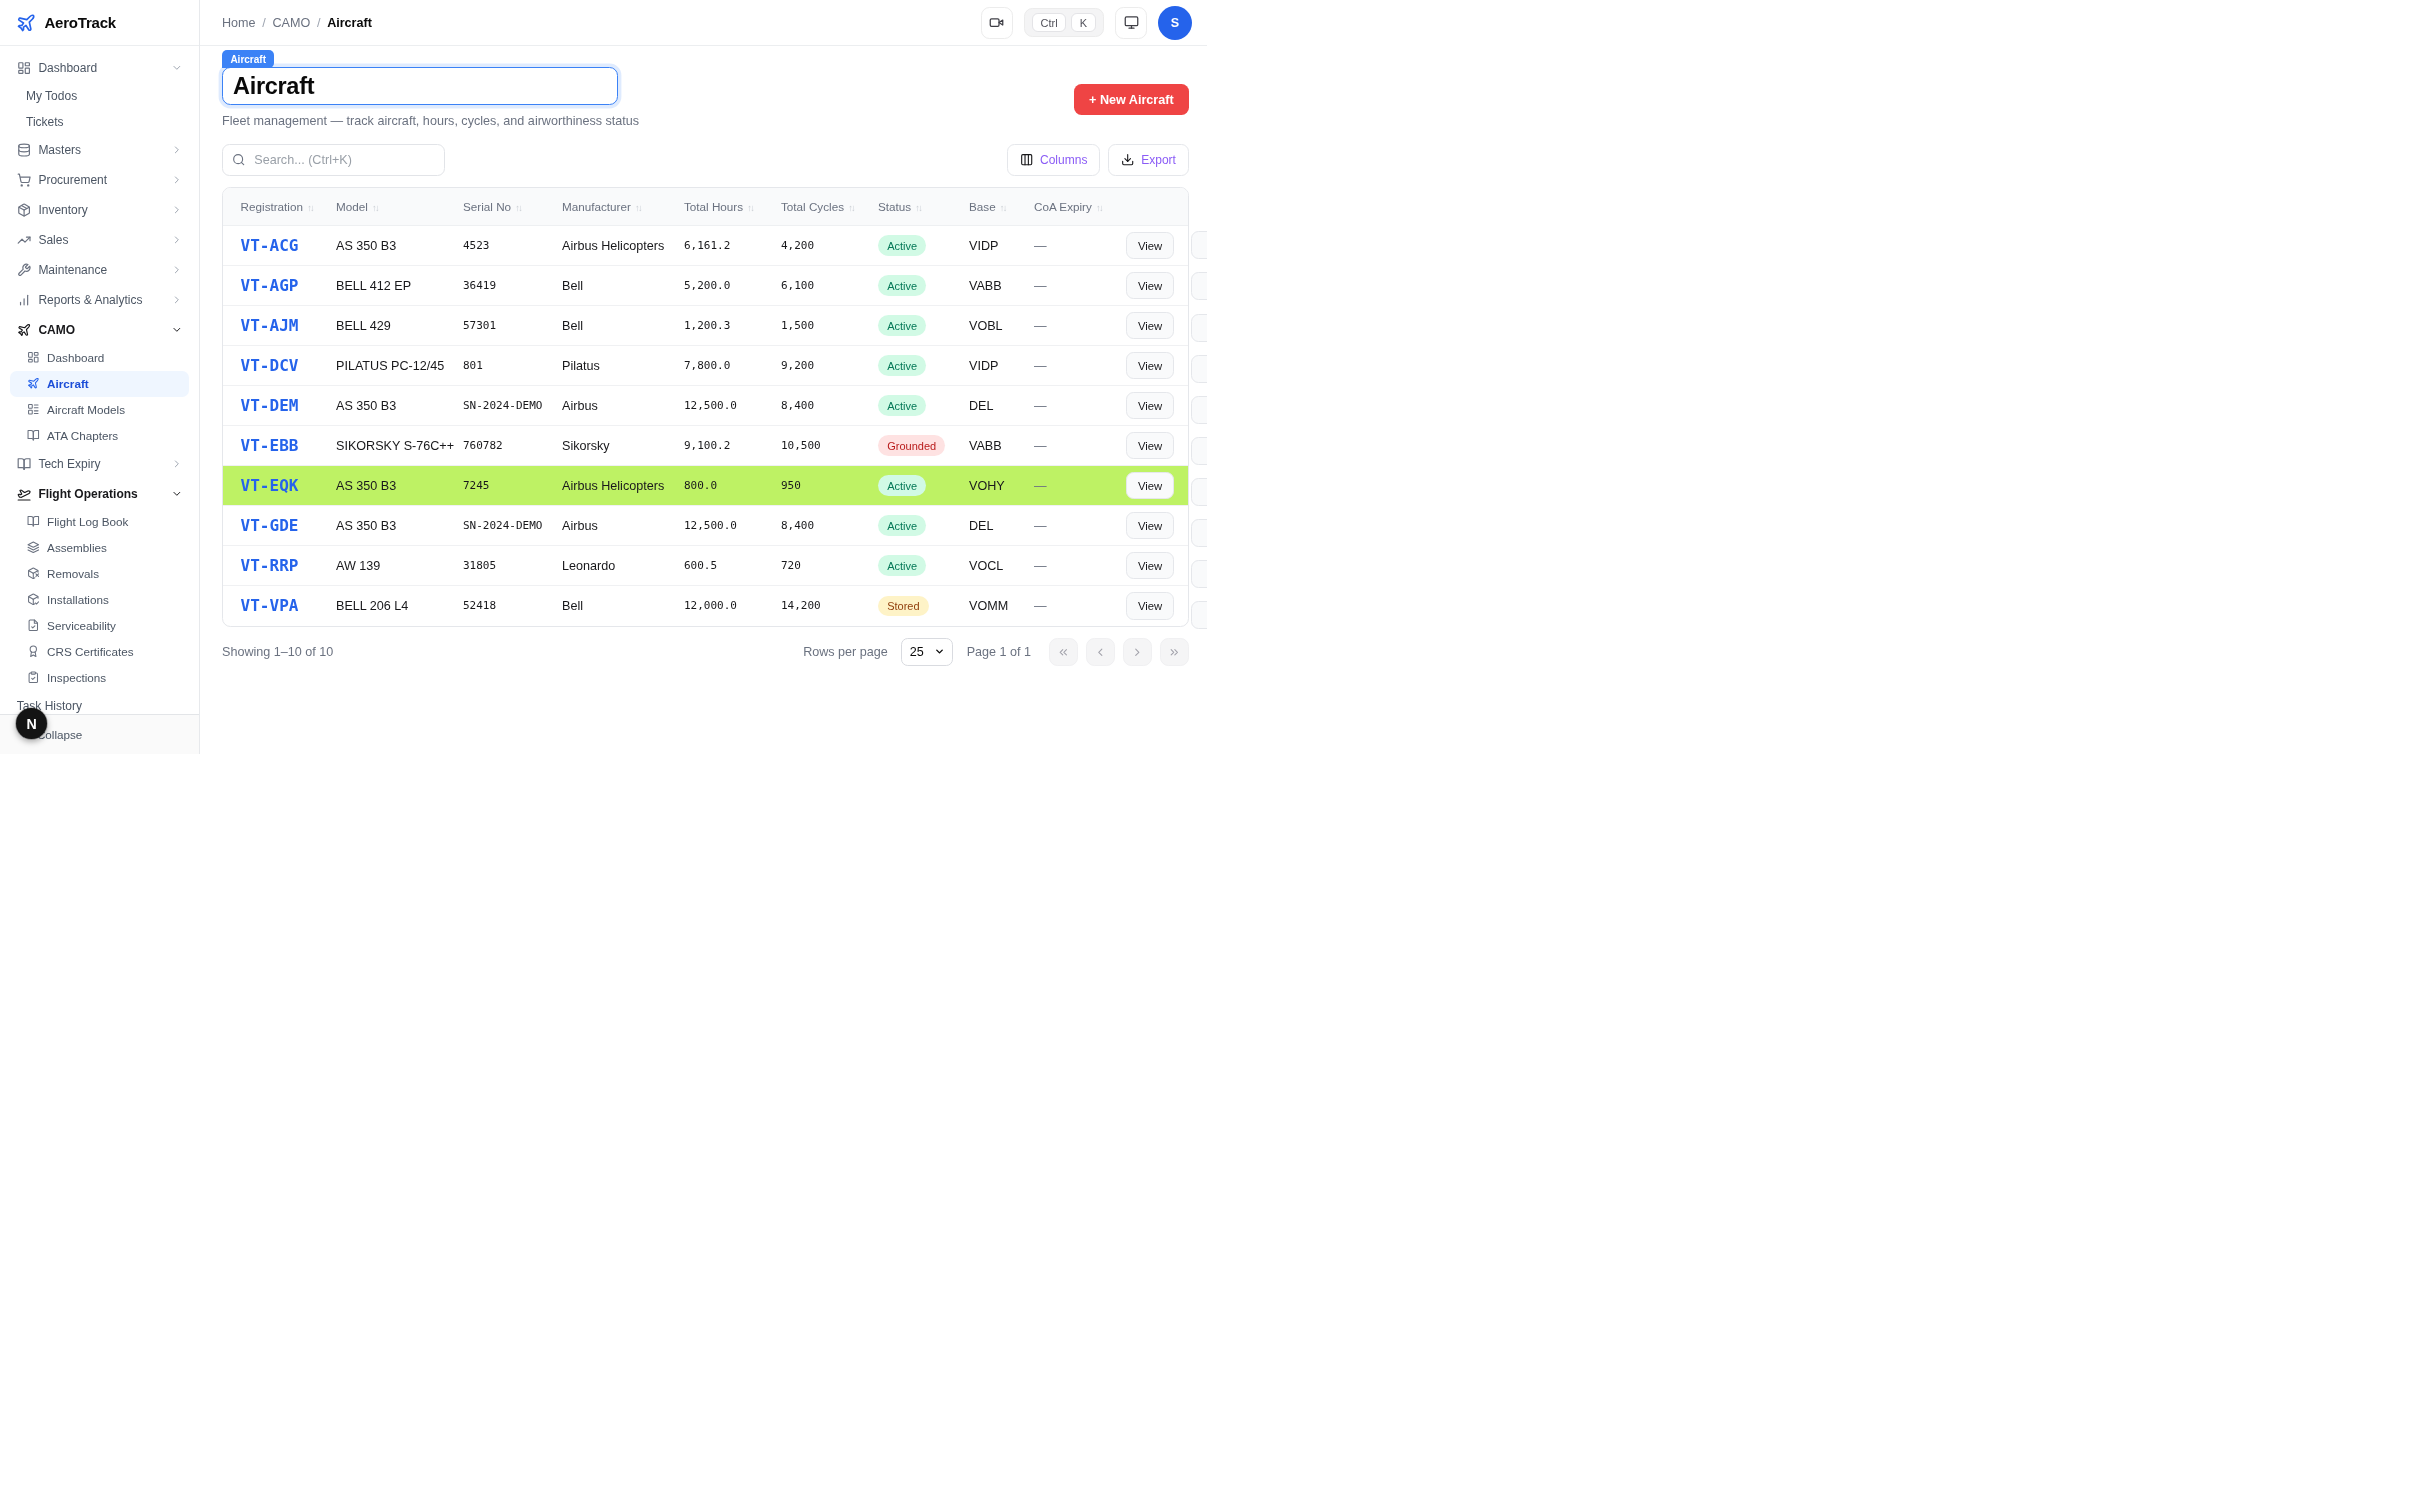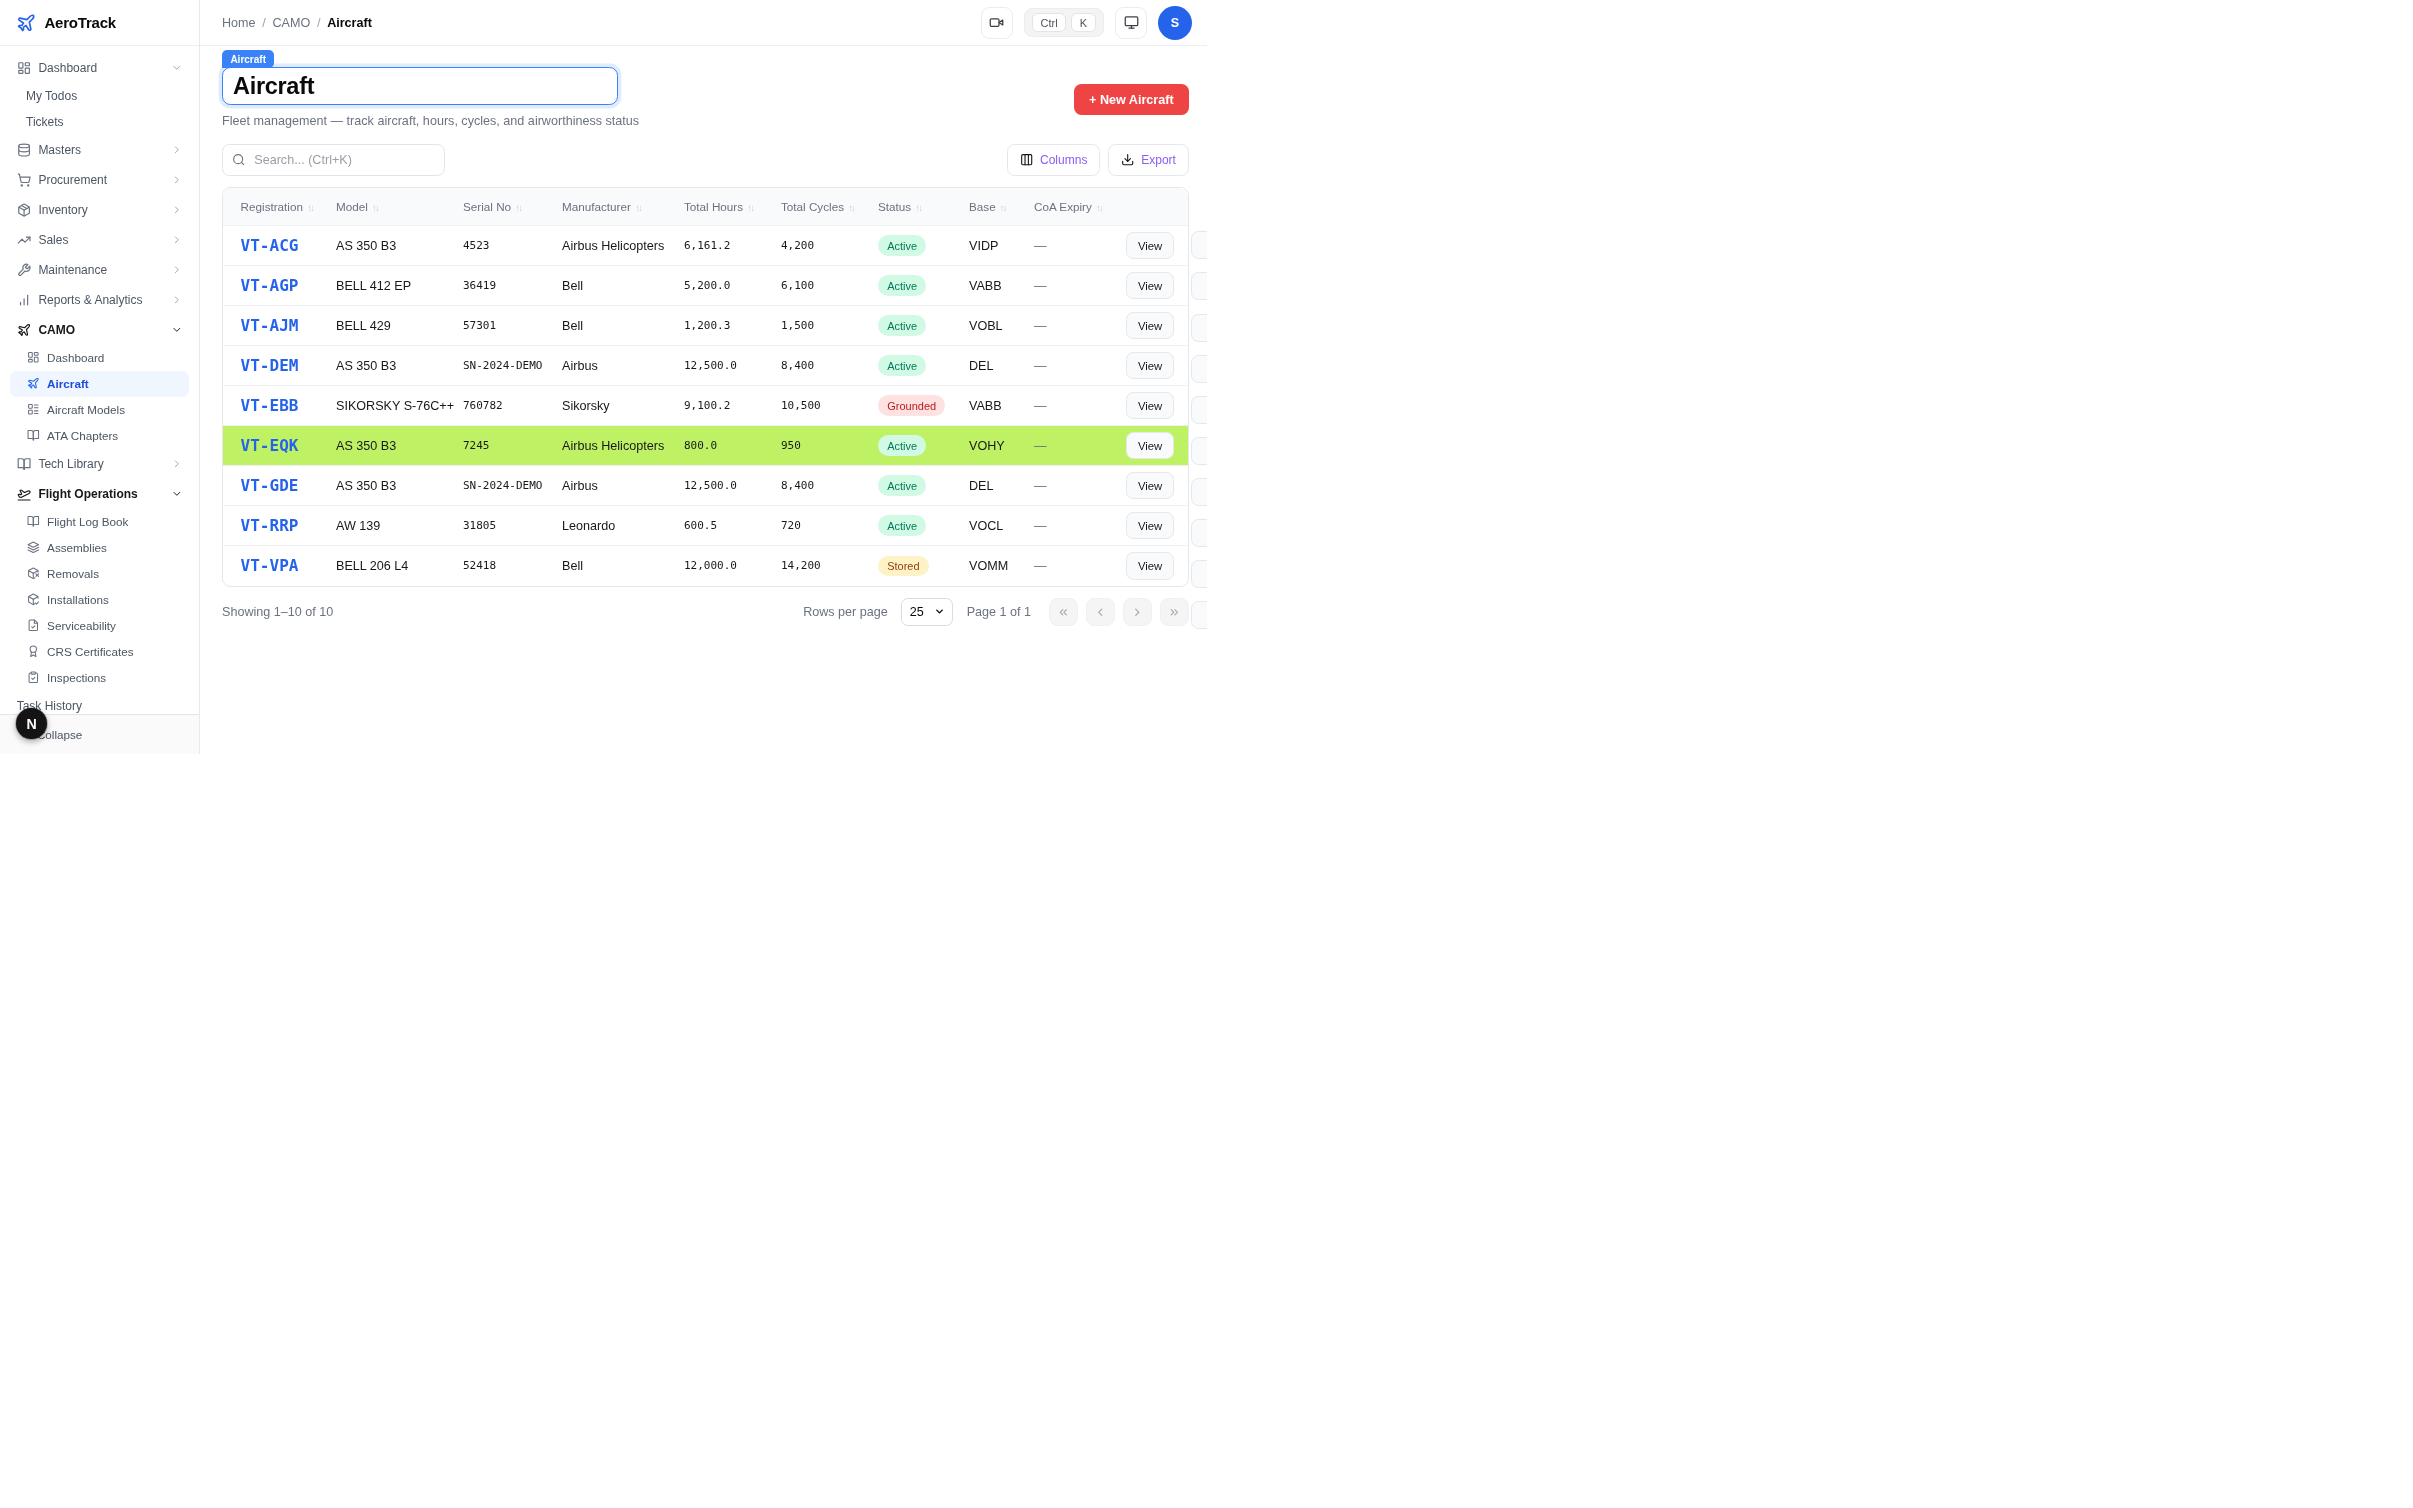--- a/index.html
+++ b/index.html
@@ -223,21 +223,21 @@
             <path d="M2 3h6a4 4 0 0 1 4 4v14a3 3 0 0 0-3-3H2z"></path>
             <path d="M22 3h-6a4 4 0 0 0-4 4v14a3 3 0 0 1 3-3h7z"></path>
           </svg>
           <span class="nav-label">ATA Chapters</span>
         </div>
         <div class="nav-item parent">
           <svg class="icn " viewBox="0 0 24 24" fill="none" stroke="currentColor" stroke-width="2" stroke-linecap="round" stroke-linejoin="round">
             <path d="M2 3h6a4 4 0 0 1 4 4v14a3 3 0 0 0-3-3H2z"></path>
             <path d="M22 3h-6a4 4 0 0 0-4 4v14a3 3 0 0 1 3-3h7z"></path>
           </svg>
-          <span class="nav-label">Tech Library</span>
+          <span class="nav-label">Tech Expiry</span>
           <svg class="icn chev" viewBox="0 0 24 24" fill="none" stroke="currentColor" stroke-width="2" stroke-linecap="round" stroke-linejoin="round">
             <path d="m9 18 6-6-6-6"></path>
           </svg>
         </div>
         <div class="nav-item parent emph">
           <svg class="icn " viewBox="0 0 24 24" fill="none" stroke="currentColor" stroke-width="2" stroke-linecap="round" stroke-linejoin="round">
             <path d="M2 22h20"></path>
             <path d="M6.36 17.4 4 17l-2-4 1.1-.55a2 2 0 0 1 1.8 0l.17.1a2 2 0 0 0 1.8 0L8 12 5 6l.9-.45a2 2 0 0 1 2.09.2l4.02 3a2 2 0 0 0 2.1.2l4.19-2.06a2.41 2.41 0 0 1 1.73-.17L21 7a1.4 1.4 0 0 1 .87 1.99l-.38.76c-.23.46-.6.84-1.07 1.08L7.58 17.2a2 2 0 0 1-1.22.18Z"></path>
           </svg>
           <span class="nav-label">Flight Operations</span>
@@ -456,20 +456,32 @@
                 </tr>
                 <tr>
                   <td class="first"><span class="reg-link">VT-AJM</span></td>
                   <td>BELL 429</td>
                   <td class="mono">57301</td>
                   <td>Bell</td>
                   <td class="mono">1,200.3</td>
                   <td class="mono">1,500</td>
                   <td><span class="badge" style="background:#d1fae5;color:#047857">Active</span></td>
                   <td>VOBL</td>
+                  <td class="coa">—</td>
+                  <td class="actions"><button class="view-btn">View</button></td>
+                </tr>
+                <tr>
+                  <td class="first"><span class="reg-link">VT-DCV</span></td>
+                  <td>PILATUS PC-12/45</td>
+                  <td class="mono">801</td>
+                  <td>Pilatus</td>
+                  <td class="mono">7,800.0</td>
+                  <td class="mono">9,200</td>
+                  <td><span class="badge" style="background:#d1fae5;color:#047857">Active</span></td>
+                  <td>VIDP</td>
                   <td class="coa">—</td>
                   <td class="actions"><button class="view-btn">View</button></td>
                 </tr>
                 <tr>
                   <td class="first"><span class="reg-link">VT-DEM</span></td>
                   <td>AS 350 B3</td>
                   <td class="mono">SN-2024-DEMO</td>
                   <td>Airbus</td>
                   <td class="mono">12,500.0</td>
                   <td class="mono">8,400</td>

